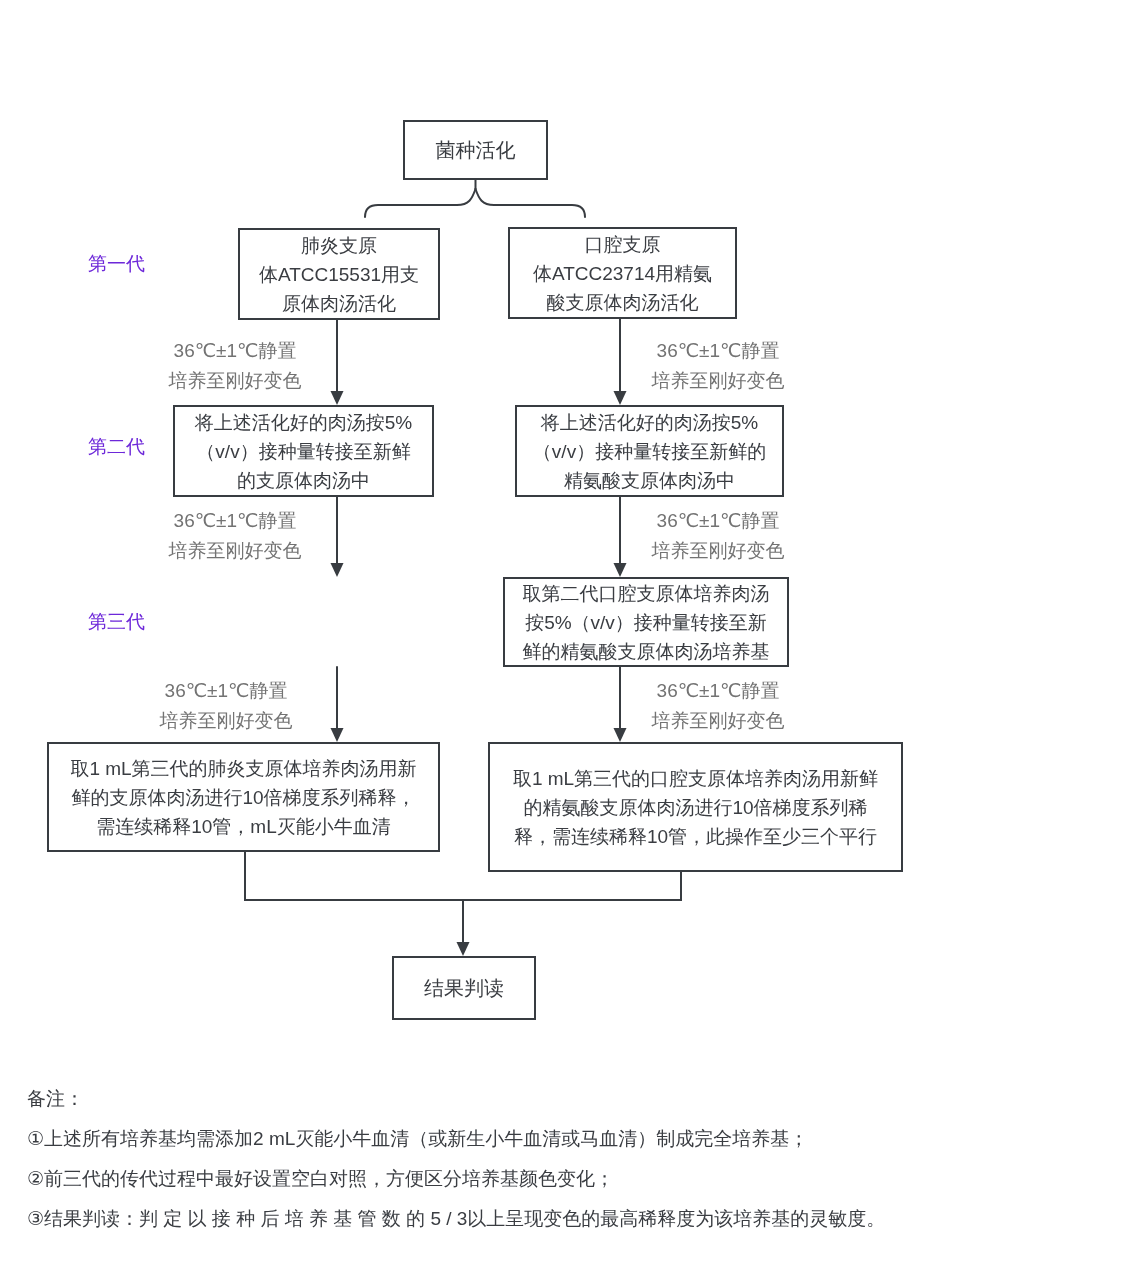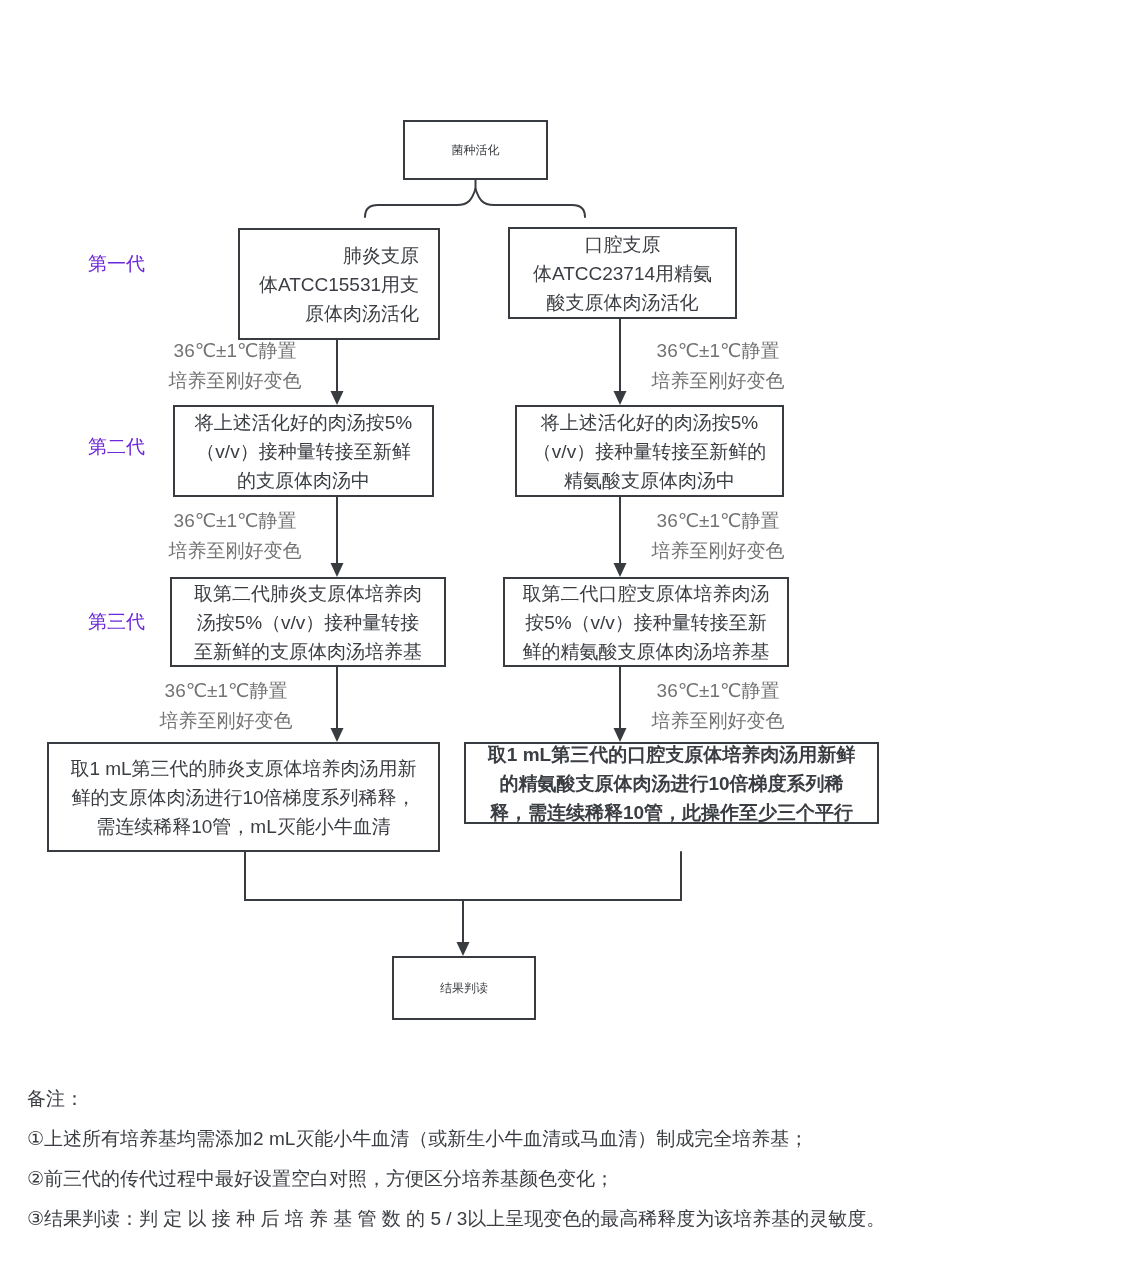--- a/index.html
+++ b/index.html
@@ -14,21 +14,21 @@
   .box{
     position:absolute;
     box-sizing:border-box;
     border:2px solid #383c41;
     background:#ffffff;
     display:flex;align-items:center;justify-content:center;
     text-align:center;
     white-space:pre-line;
     font-size:19px;line-height:29px;
   }
-  .box.title{font-size:12px;}
+  .box.title{font-size:20px;}
   .genlabel{
     position:absolute;
     font-size:19px;line-height:28px;
     color:#6d28d9;
     white-space:nowrap;
   }
   .caption{
     position:absolute;
     width:160px;
     font-size:19px;line-height:30px;
@@ -80,21 +80,21 @@
       <polygon points="456.5,942 469.5,942 463,956"></polygon>
     </g>
   </svg>
 
   <div class="box title" style="left:403px;top:120px;width:145px;height:60px;">菌种活化</div>
 
   <div class="genlabel" style="left:88px;top:250px;">第一代</div>
   <div class="genlabel" style="left:88px;top:433px;">第二代</div>
   <div class="genlabel" style="left:88px;top:608px;">第三代</div>
 
-  <div class="box" style="left:238px;top:228px;width:202px;height:112px;text-align:right;">肺炎支原
+  <div class="box" style="left:238px;top:228px;width:202px;height:92px;">肺炎支原
 体ATCC15531用支
 原体肉汤活化</div>
   <div class="box" style="left:508px;top:227px;width:229px;height:92px;">口腔支原
 体ATCC23714用精氨
 酸支原体肉汤活化</div>
 
   <div class="caption" style="left:155px;top:336px;">36℃±1℃静置
 培养至刚好变色</div>
   <div class="caption" style="left:638px;top:336px;">36℃±1℃静置
 培养至刚好变色</div>
@@ -104,36 +104,33 @@
 的支原体肉汤中</div>
   <div class="box" style="left:515px;top:405px;width:269px;height:92px;">将上述活化好的肉汤按5%
 （v/v）接种量转接至新鲜的
 精氨酸支原体肉汤中</div>
 
   <div class="caption" style="left:155px;top:506px;">36℃±1℃静置
 培养至刚好变色</div>
   <div class="caption" style="left:638px;top:506px;">36℃±1℃静置
 培养至刚好变色</div>
 
-  <div class="box" style="left:170px;top:577px;width:276px;height:90px;">取第二代肺炎支原体培养肉
-汤按5%（v/v）接种量转接
-至新鲜的支原体肉汤培养基</div>
   <div class="box" style="left:503px;top:577px;width:286px;height:90px;">取第二代口腔支原体培养肉汤
 按5%（v/v）接种量转接至新
 鲜的精氨酸支原体肉汤培养基</div>
 
   <div class="caption" style="left:146px;top:676px;">36℃±1℃静置
 培养至刚好变色</div>
   <div class="caption" style="left:638px;top:676px;">36℃±1℃静置
 培养至刚好变色</div>
 
   <div class="box" style="left:47px;top:742px;width:393px;height:110px;">取1 mL第三代的肺炎支原体培养肉汤用新
 鲜的支原体肉汤进行10倍梯度系列稀释，
 需连续稀释10管，mL灭能小牛血清</div>
-  <div class="box" style="left:464px;top:742px;width:415px;height:82px;font-weight:bold;">取1 mL第三代的口腔支原体培养肉汤用新鲜
+  <div class="box" style="left:488px;top:742px;width:415px;height:130px;">取1 mL第三代的口腔支原体培养肉汤用新鲜
 的精氨酸支原体肉汤进行10倍梯度系列稀
 释，需连续稀释10管，此操作至少三个平行</div>
 
   <div class="box title" style="left:392px;top:956px;width:144px;height:64px;">结果判读</div>
 
   <div class="note-line" style="top:1086px;">备注：</div>
   <div class="note-line" style="top:1126px;">①上述所有培养基均需添加2 mL灭能小牛血清（或新生小牛血清或马血清）制成完全培养基；</div>
   <div class="note-line" style="top:1166px;">②前三代的传代过程中最好设置空白对照，方便区分培养基颜色变化；</div>
   <div class="note-line" style="top:1206px;">③结果判读：判 定 以 接 种 后 培 养 基 管 数 的 5 / 3以上呈现变色的最高稀释度为该培养基的灵敏度。</div>
 

